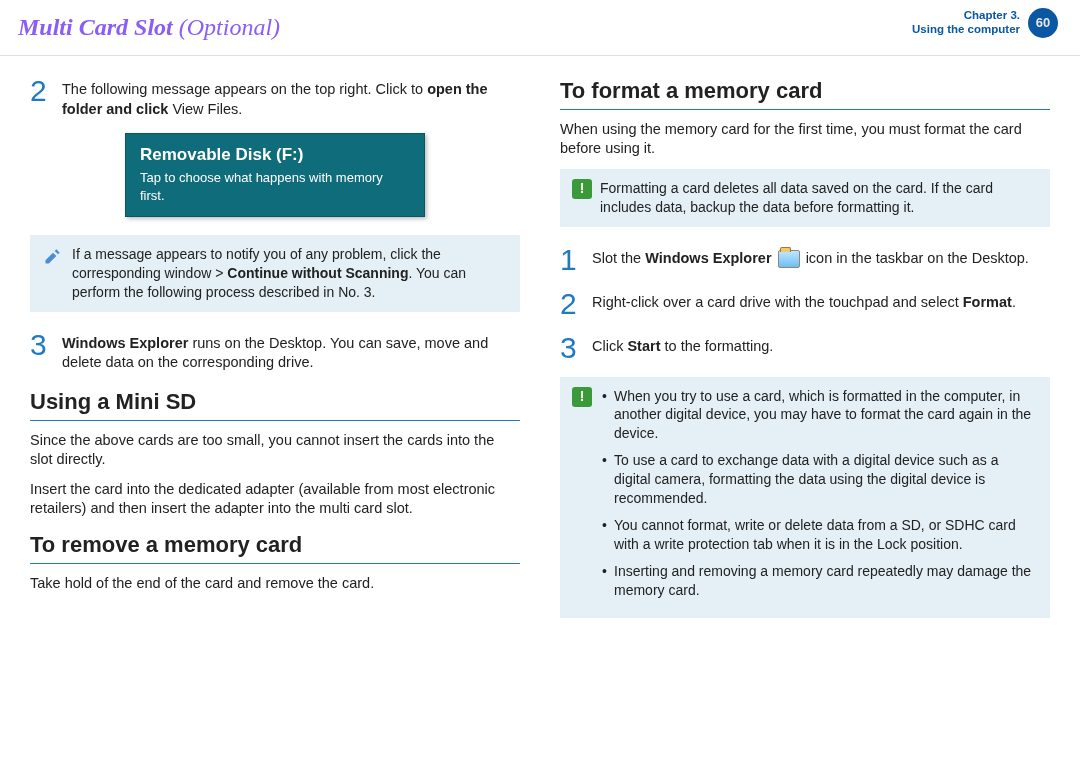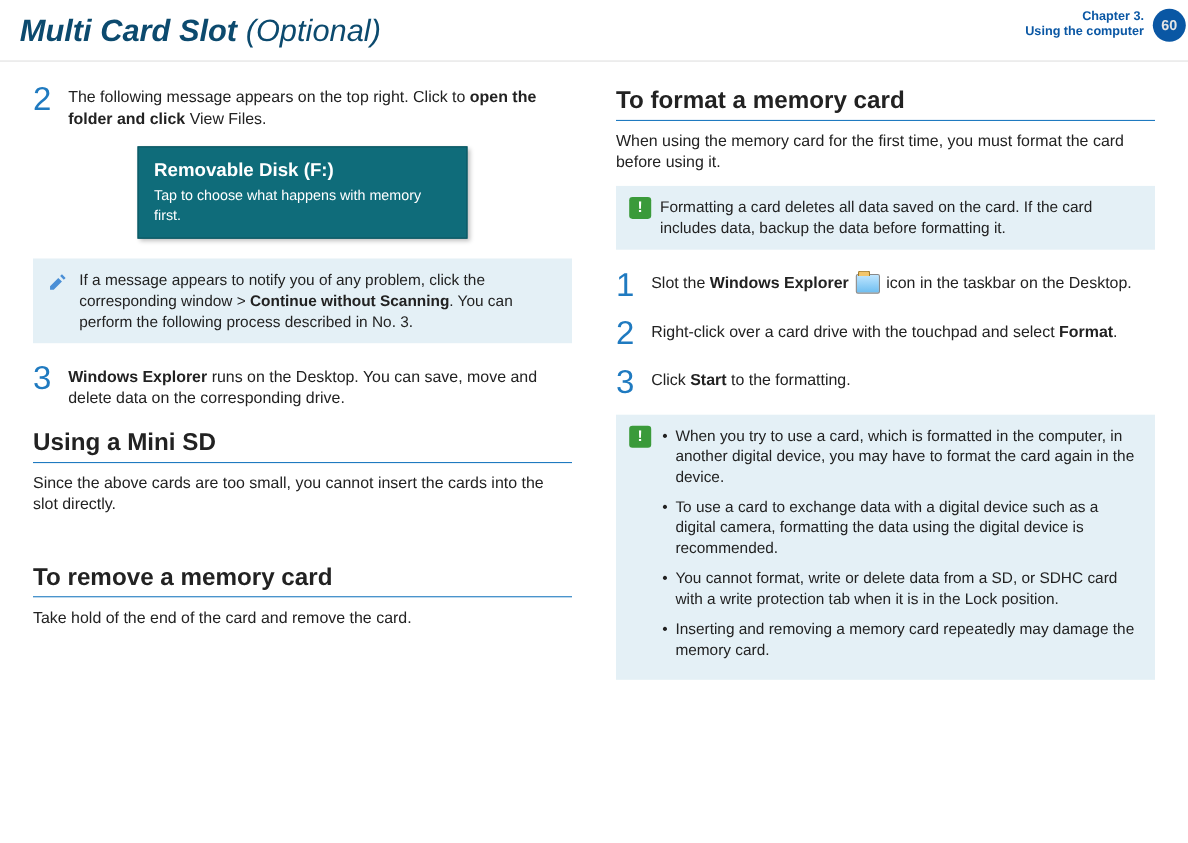--- a/index.html
+++ b/index.html
@@ -14,25 +14,25 @@
     line-height: 1.35;
   }
   .header {
     height: 56px;
     border-bottom: 1px solid #e0e0e0;
     display: flex;
     align-items: center;
     padding: 0 18px;
     position: relative;
   }
-  .header h1 { font-size: 28px; font-weight: 700; font-style: italic; color: #0c4a6e; }
+  .header h1 { font-size: 24px; font-weight: 700; font-style: italic; color: #8b5cf6; font-family: Liberation Serif, serif; }
   .header h1 .opt { font-weight: 400; }
   .hdr-right {
     position: absolute;
-    right: 2px;
+    right: 22px;
     top: 8px;
     display: flex;
     align-items: center;
     gap: 8px;
   }
   .hdr-text { text-align: right; font-size: 11.5px; color: #0a57a4; font-weight: 700; line-height: 1.2; }
   .page-badge {
     width: 30px; height: 30px; border-radius: 50%;
     background: #0a57a4; color: #e5e5e5;
     display: flex; align-items: center; justify-content: center;
@@ -172,22 +172,23 @@
 
     <div class="step">
       <div class="step-num">3</div>
       <div class="step-body">
         <b>Windows Explorer</b><span> runs on the Desktop. You can save, move and delete data on the corresponding drive.</span>
       </div>
     </div>
 
     <h2 class="sub">Using a Mini SD</h2>
     <p class="body">Since the above cards are too small, you cannot insert the cards into the slot directly.</p>
-
-    <h2 class="sub" style="margin-top:40px">To remove a memory card</h2>
+    <p class="body">Insert the card into the dedicated adapter (available from most electronic retailers) and then insert the adapter into the multi card slot.</p>
+
+    <h2 class="sub" style="margin-top:11px">To remove a memory card</h2>
     <p class="body">Take hold of the end of the card and remove the card.</p>
 
   </div>
 
   <div class="col">
 
     <h2 class="sub" style="margin-top:0">To format a memory card</h2>
     <p class="body">When using the memory card for the first time, you must format the card before using it.</p>
 
     <div class="note">

